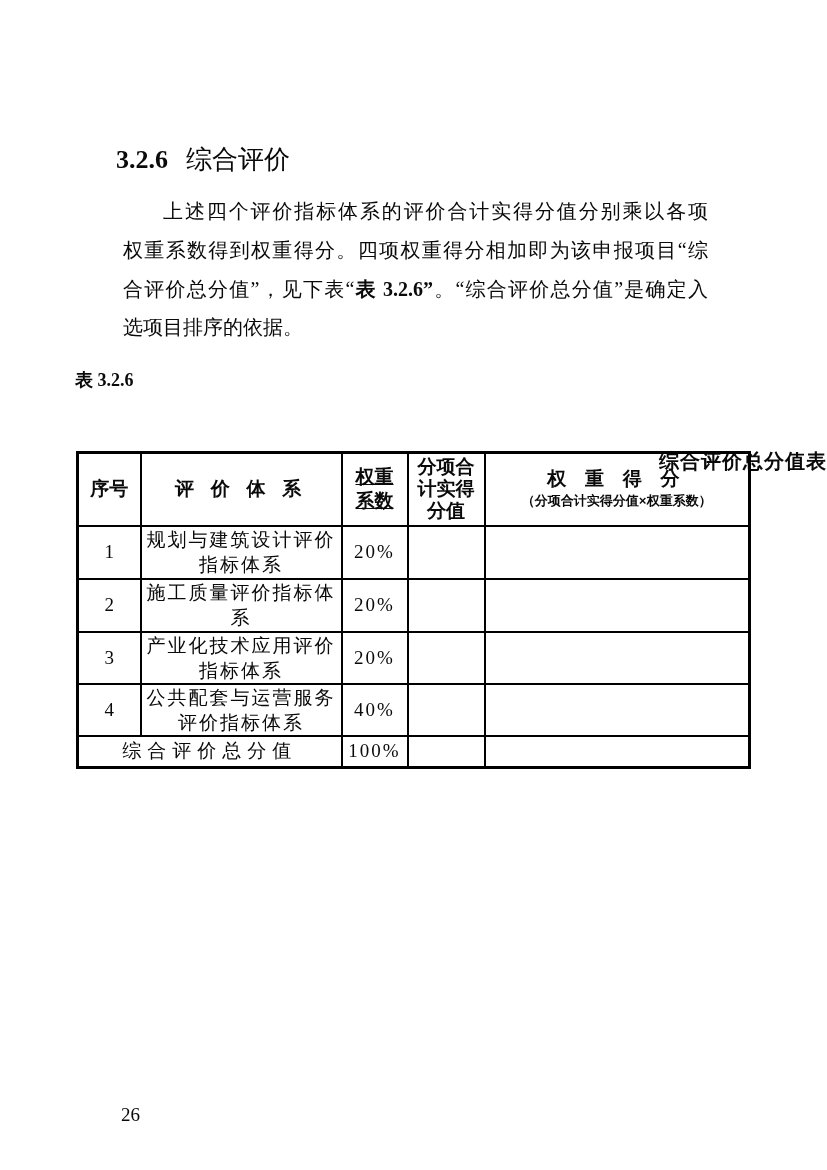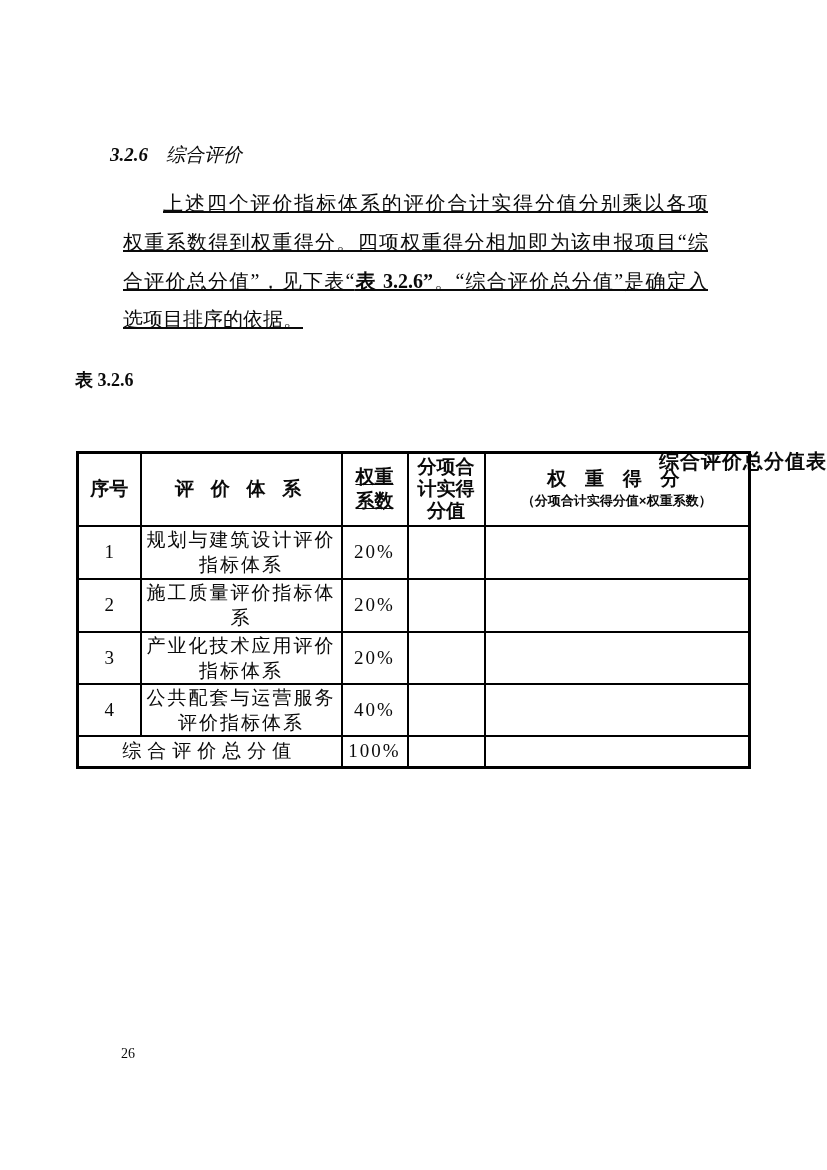--- a/index.html
+++ b/index.html
@@ -13,37 +13,35 @@
     width: 827px;
     height: 1170px;
     background: #ffffff;
     overflow: hidden;
   }
 
   
   .heading {
     position: absolute;
     top: 142px;
-    left: 110px;
-    font-size: 19px;
+    left: 116px;
+    font-size: 26px;
     white-space: nowrap;
-    font-style: italic;
   }
   .heading-num { font-weight: bold; }
   .heading-title { margin-left: 18px; }
 
   
   .paragraph {
     position: absolute;
-    top: 184px;
+    top: 192px;
     left: 123px;
     width: 585px;
     font-size: 20px;
     line-height: 38.8px;
-    text-decoration: underline;
   }
   .p-line {
     text-align: justify;
     text-align-last: justify;
   }
   .p-line.first { text-indent: 2em; }
   .p-line.last  { text-align: left; text-align-last: left; }
   .inline-bold  { font-weight: bold; }
 
   
@@ -107,23 +105,23 @@
   td.pct-cell   { font-size: 18px; letter-spacing: 2px; }
   td.total-label-cell {
     text-align: center;
     font-size: 20px;
     letter-spacing: 6px;
   }
 
   
   .page-number {
     position: absolute;
-    top: 1046px;
+    top: 1104px;
     left: 121px;
-    font-size: 14px;
+    font-size: 19px;
   }
 </style>
 </head>
 <body>
 
 <div class="page">
 
   <div class="heading">
     <span class="heading-num">3.2.6</span><span class="heading-title">综合评价</span>
   </div>

